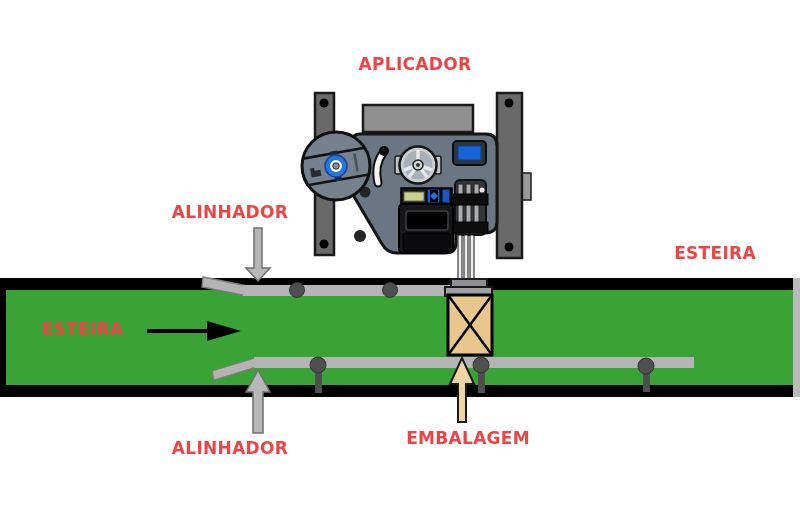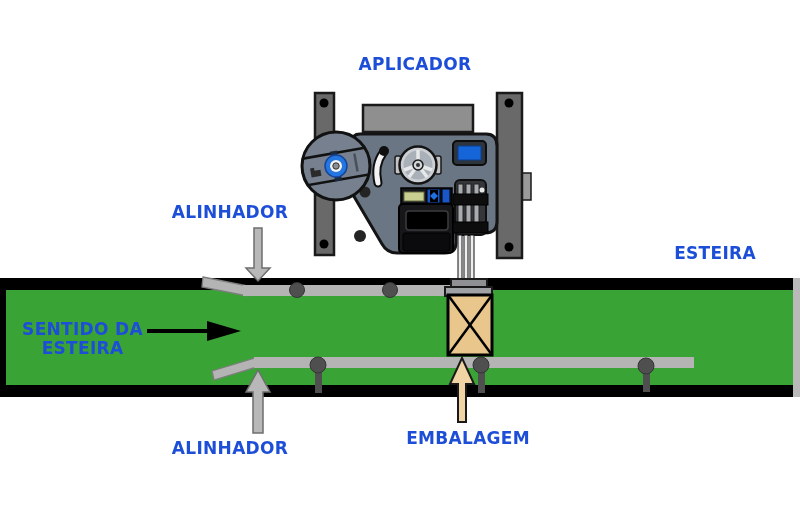--- a/index.html
+++ b/index.html
@@ -1,19 +1,19 @@
 <!DOCTYPE html>
 <html><head>
 <meta charset="utf-8">
 <style>
   html,body{margin:0;padding:0;background:#fff;}
   .stage{position:relative;width:800px;height:505px;background:#fff;overflow:hidden;
          font-family:"DejaVu Sans","Liberation Sans",sans-serif;}
   .stage svg{position:absolute;left:0;top:0;}
-  .lbl{position:absolute;font-weight:bold;font-size:17px;color:#1d4ed8;
+  .lbl{position:absolute;font-weight:bold;font-size:17px;color:#ef4444;
        text-align:center;line-height:19px;letter-spacing:.3px;white-space:nowrap;}
 </style>
 </head>
 <body>
 
 <div class="stage">
 
 <svg width="800" height="505" viewBox="0 0 800 505">
   <defs>
     <clipPath id="reelClip">
@@ -166,21 +166,20 @@
   <polygon points="462,358 474,384 466,384 466,422 458,422 458,384 450,384" stroke="#1a1a1a" stroke-width="2" fill="#f0d4a4"></polygon>
 </svg>
 
 <div class="lbl" style="left:330px;top:55px;width:170px;">APLICADOR</div>
 
 <div class="lbl" style="left:155px;top:203px;width:150px;">ALINHADOR</div>
 
 <div class="lbl" style="left:650px;top:244px;width:130px;">ESTEIRA</div>
 
 <div class="lbl" style="left:15px;top:320px;width:135px;">
-  <span style="display:block;">SENTIDO DA</span>
   <span style="display:block;">ESTEIRA</span>
 </div>
 
 <div class="lbl" style="left:155px;top:439px;width:150px;">ALINHADOR</div>
 
 <div class="lbl" style="left:395px;top:429px;width:135px;text-align:right;">EMBALAGEM</div>
 
 </div>
 
 </body></html>

